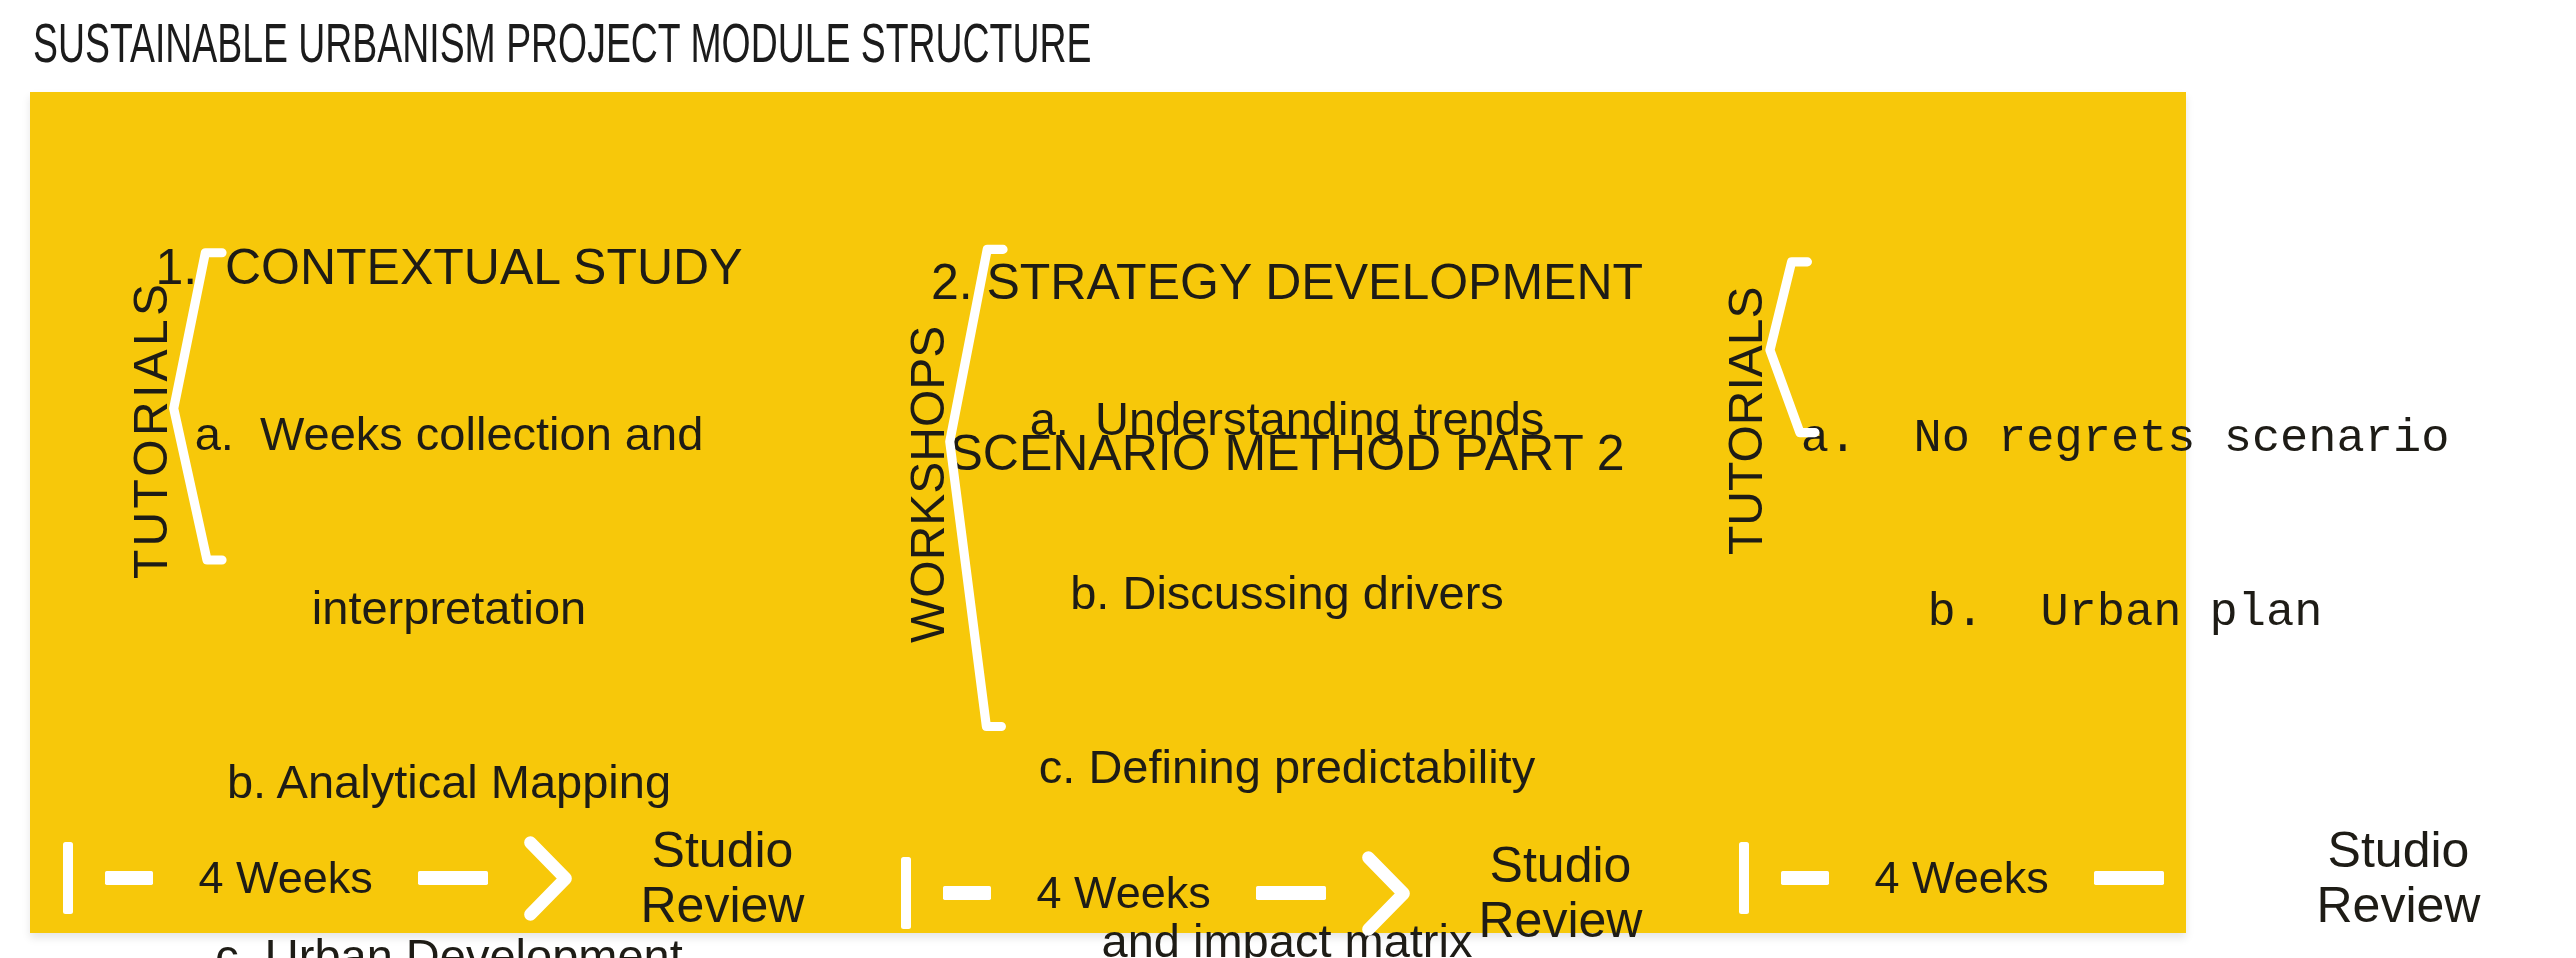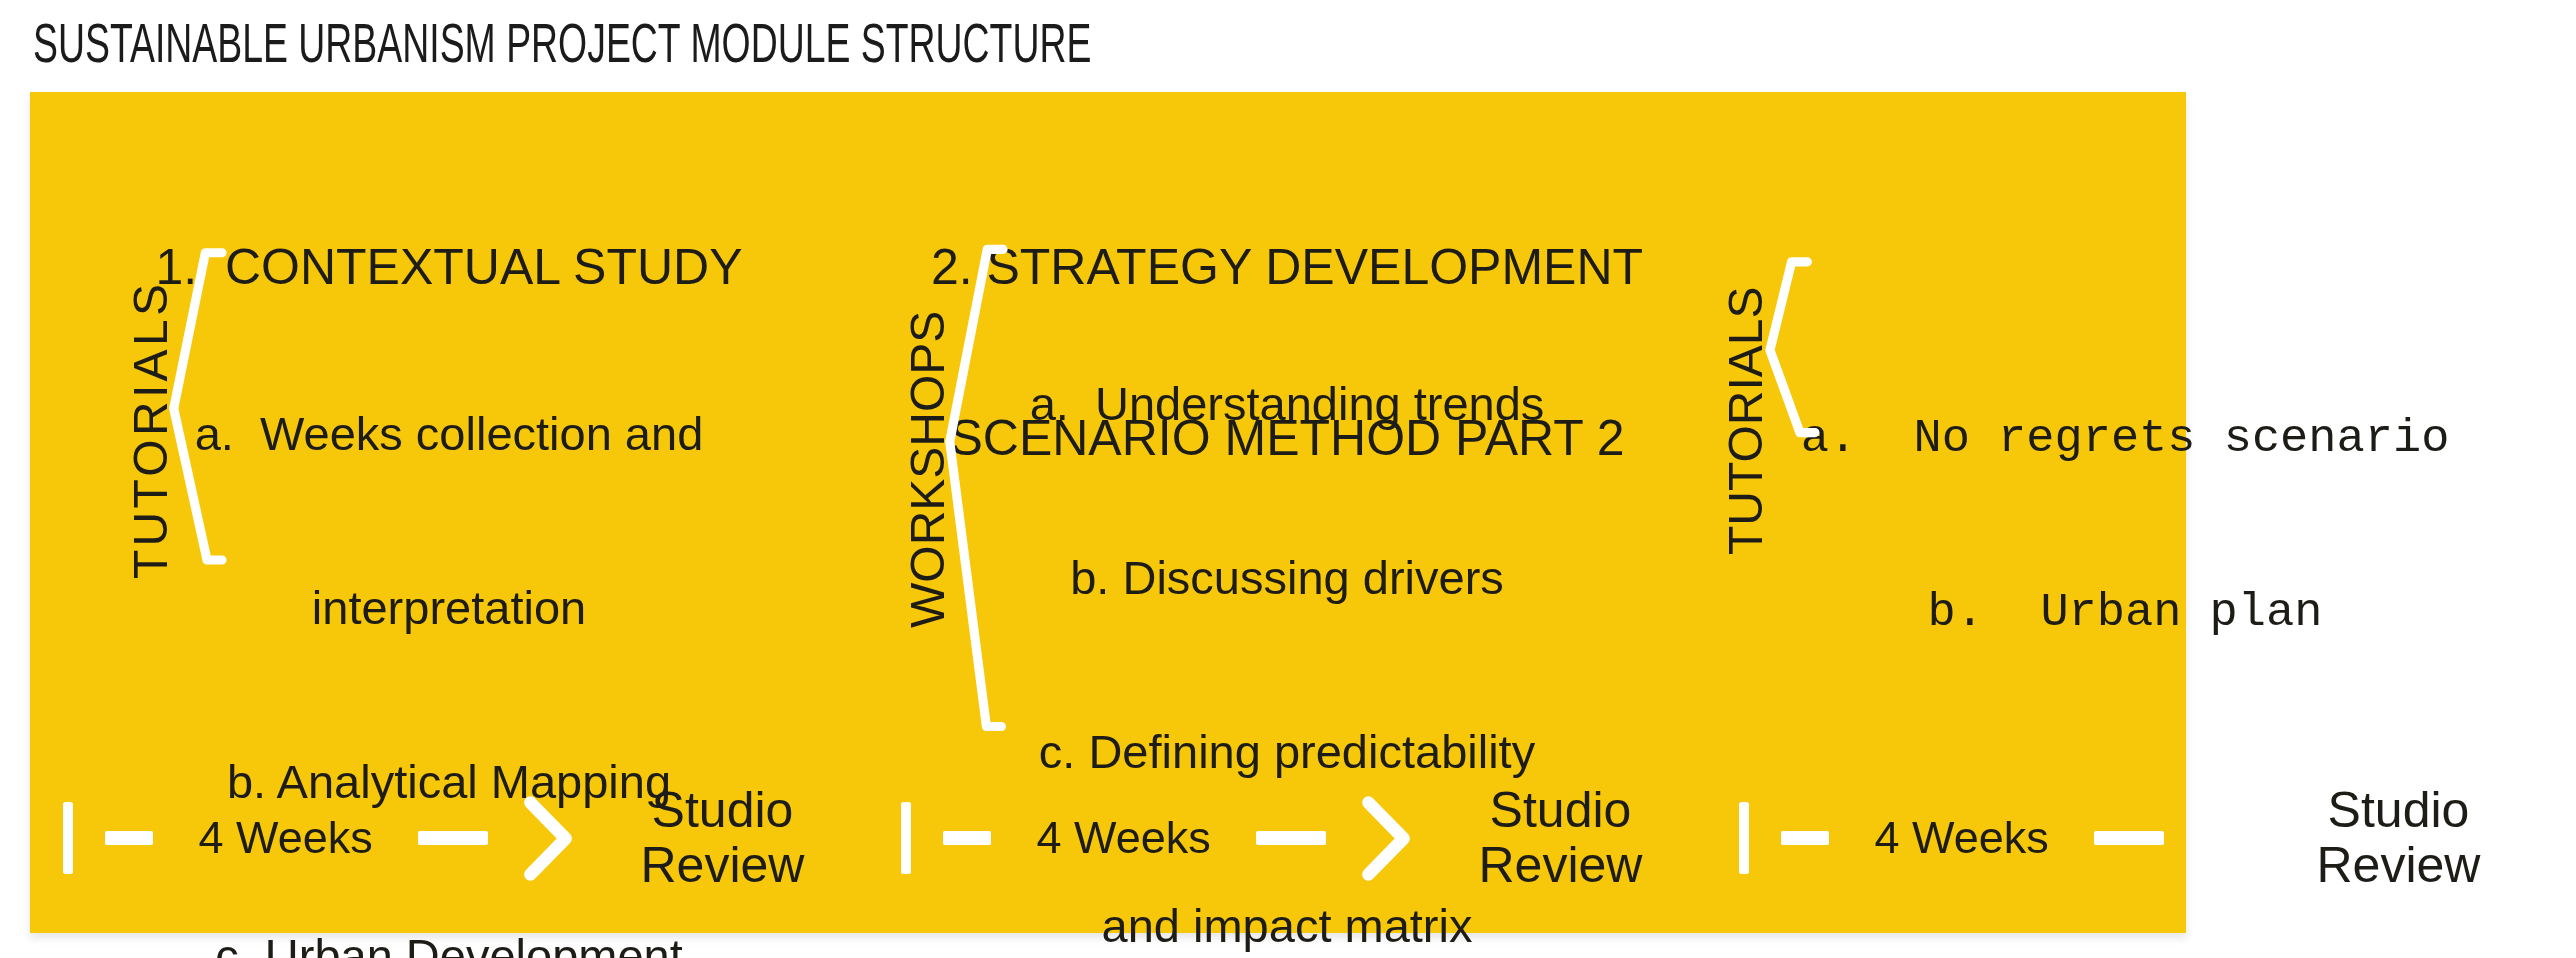--- a/index.html
+++ b/index.html
@@ -10,39 +10,39 @@
   .page-title{
     position:absolute;left:33px;top:13.3px;
     font-size:55px;line-height:1.1;color:#1b1b1b;
     transform:scaleX(0.68);transform-origin:left top;white-space:pre;
   }
   .panel{
     position:absolute;left:30px;top:92px;width:2156px;height:841px;
     background:#F7C80A;box-shadow:0 5px 8.3px rgba(0,0,0,0.10);
   }
   .col{position:absolute;top:0;height:100%;width:838px;}
-  .col.c1{left:0;} .col.c2{left:838px;} .col.c3{left:1676px;}
+  .col.c1{left:0;} .col.c2{left:838px;margin-top:15px;} .col.c3{left:1676px;}
   .heading{
     position:absolute;top:33px;left:0;right:0;text-align:center;
     font-size:50px;line-height:57px;white-space:pre-wrap;
   }
   .side-label{
     position:absolute;writing-mode:vertical-rl;transform:rotate(180deg);
     font-size:48px;text-align:center;white-space:pre;
   }
   .c1 .side-label{left:93px;top:180px;height:315px;letter-spacing:3.3px;}
   .c2 .side-label{left:32px;top:217px;height:320px;letter-spacing:0px;}
   .c3 .side-label{left:11.7px;top:190px;height:278px;letter-spacing:0px;}
   .items{
     position:absolute;left:0;right:0;text-align:center;
     font-size:47px;line-height:58px;white-space:pre-wrap;
   }
   .c1 .items{top:197px;} .c2 .items{top:167px;} .c3 .items{top:202px;font-family:Liberation Mono, monospace;}
   .timeline{
-    position:absolute;left:33px;right:47px;top:690px;height:112px;
+    position:absolute;left:33px;right:47px;top:730px;height:112px;
     display:flex;align-items:center;gap:32px;
   }
   .tick{width:10px;height:72px;background:#ffffff;border-radius:2.5px;flex:none;}
   .bar{height:13.3px;background:#ffffff;border-radius:1.7px;flex:none;}
   .bar.grow{flex:1 1 auto;}
   .bar.stub{width:70px;}
   .tl-duration{font-size:45px;margin:0 13.3px;white-space:pre;flex:none;}
   .chev{width:52px;height:87px;flex:none;margin-left:1.7px;}
   .chev path{stroke:#ffffff;stroke-width:15;fill:none;stroke-linecap:round;stroke-linejoin:round;}
   .milestone{

